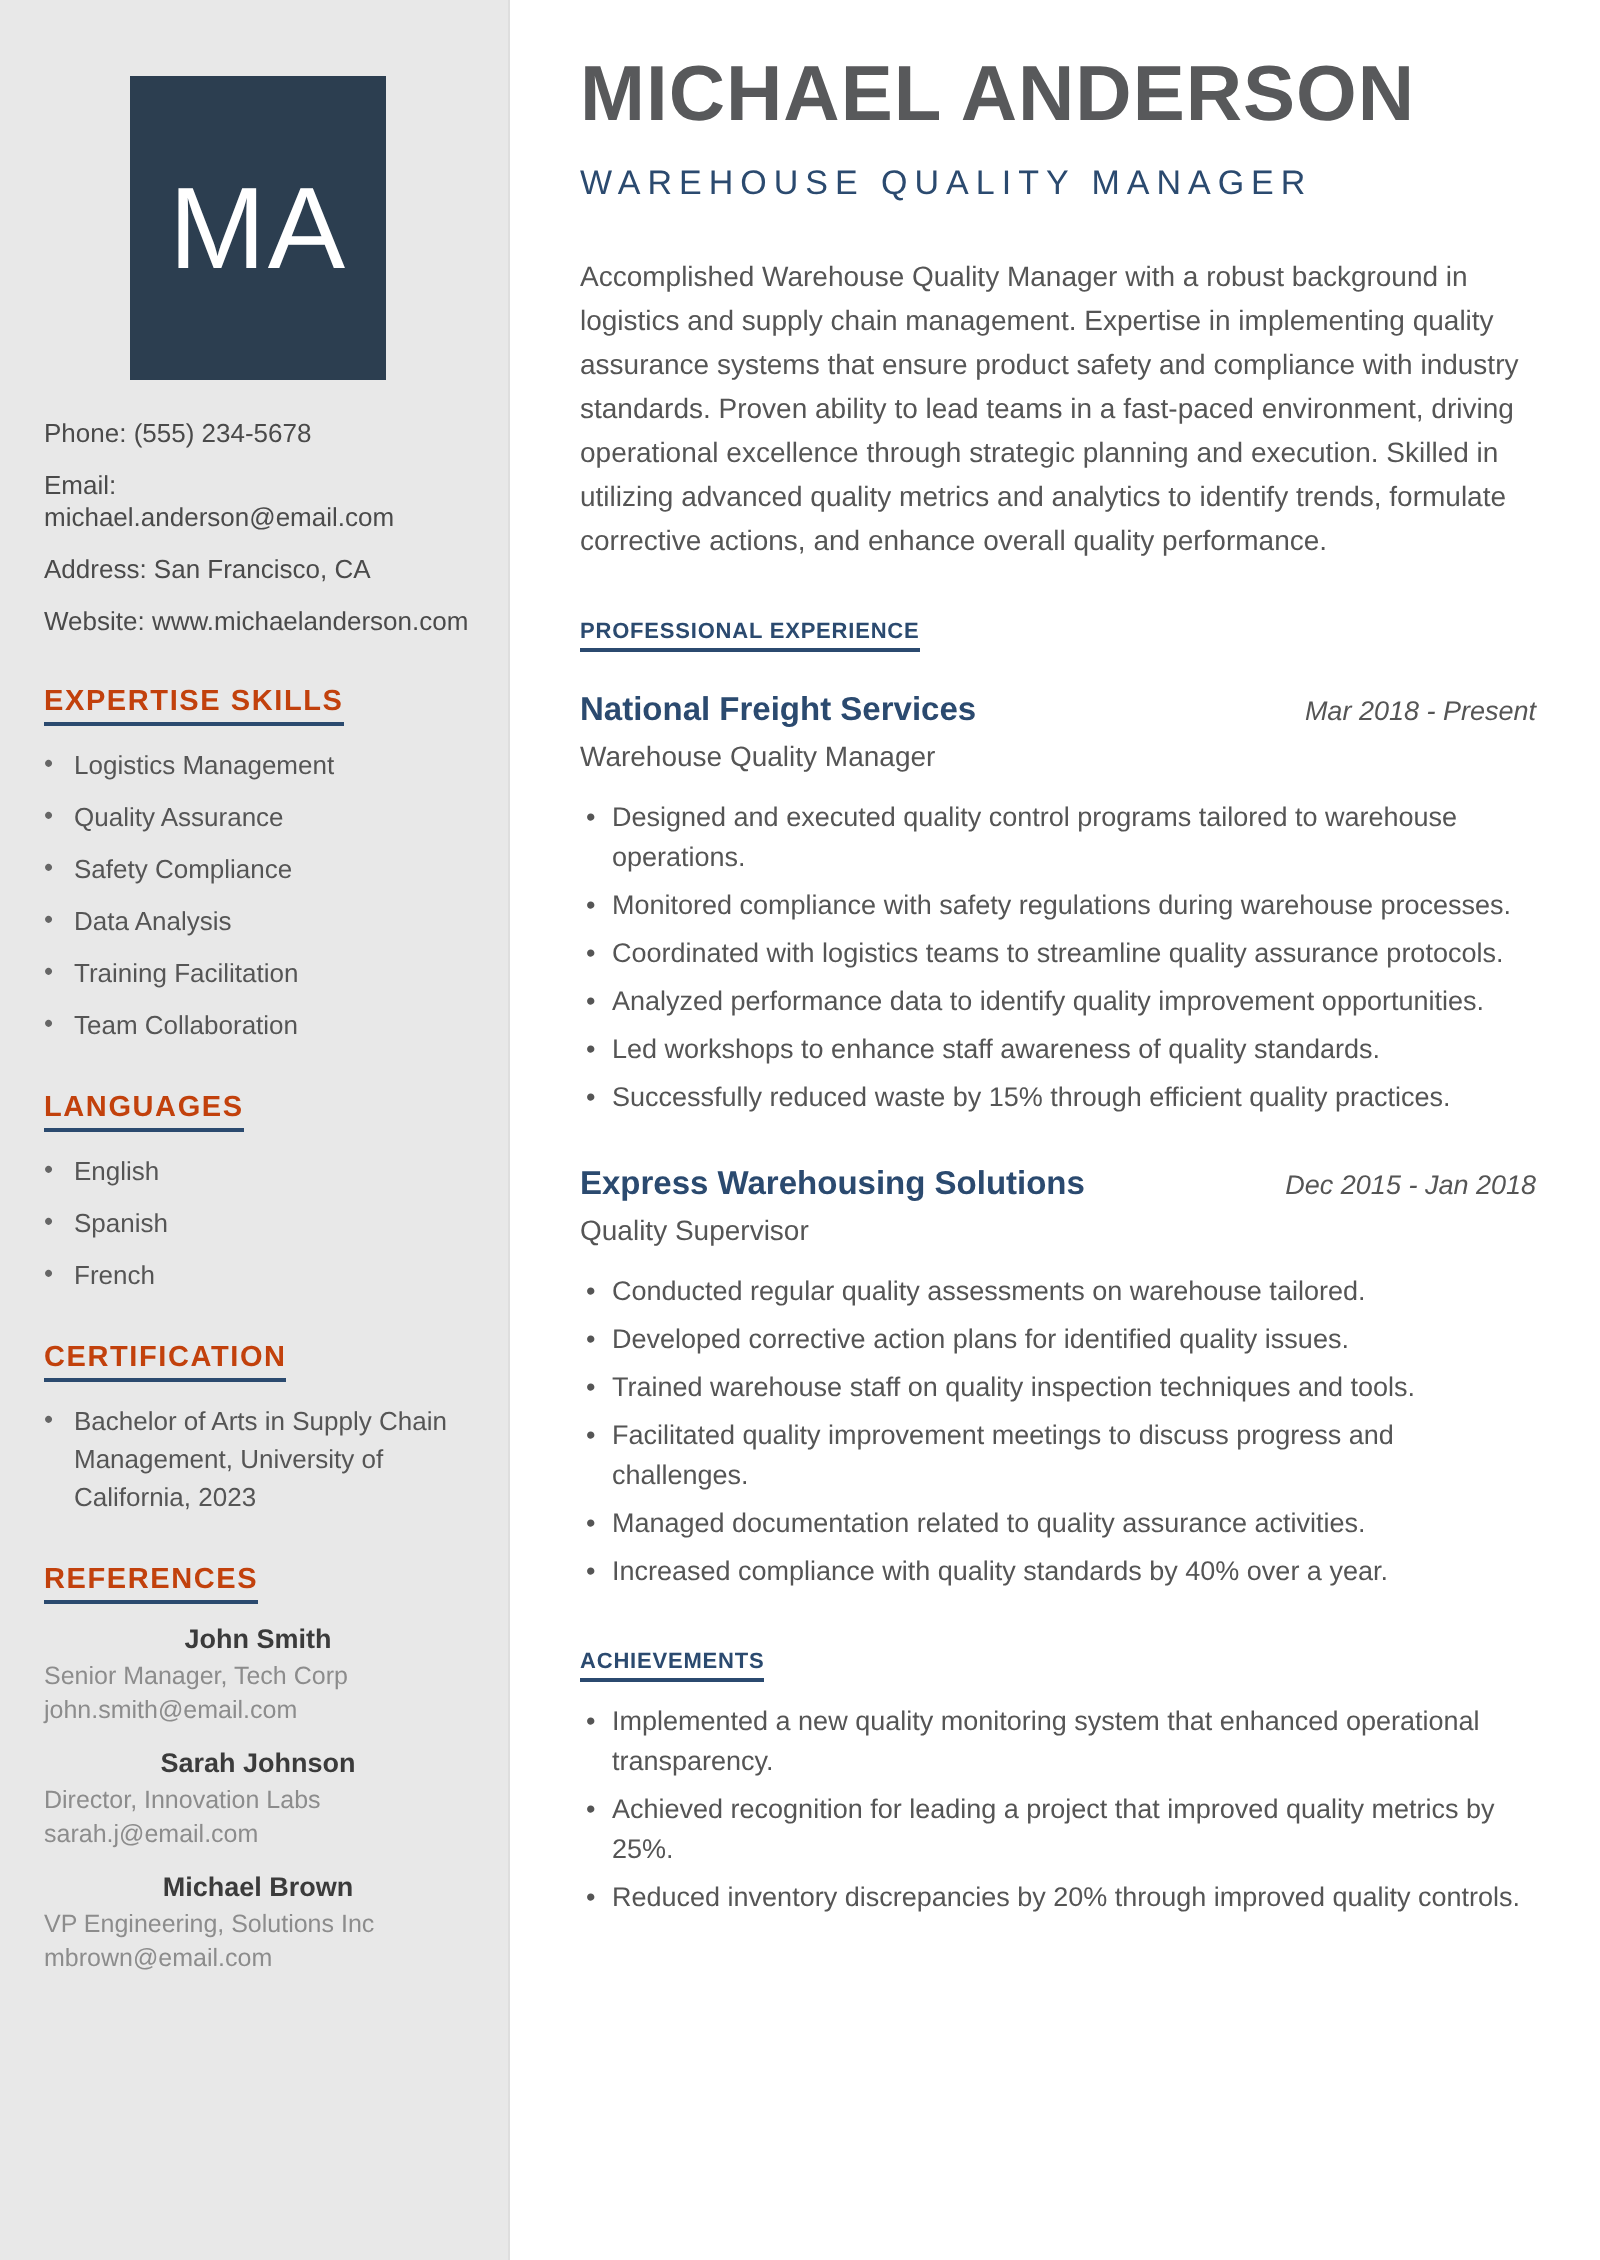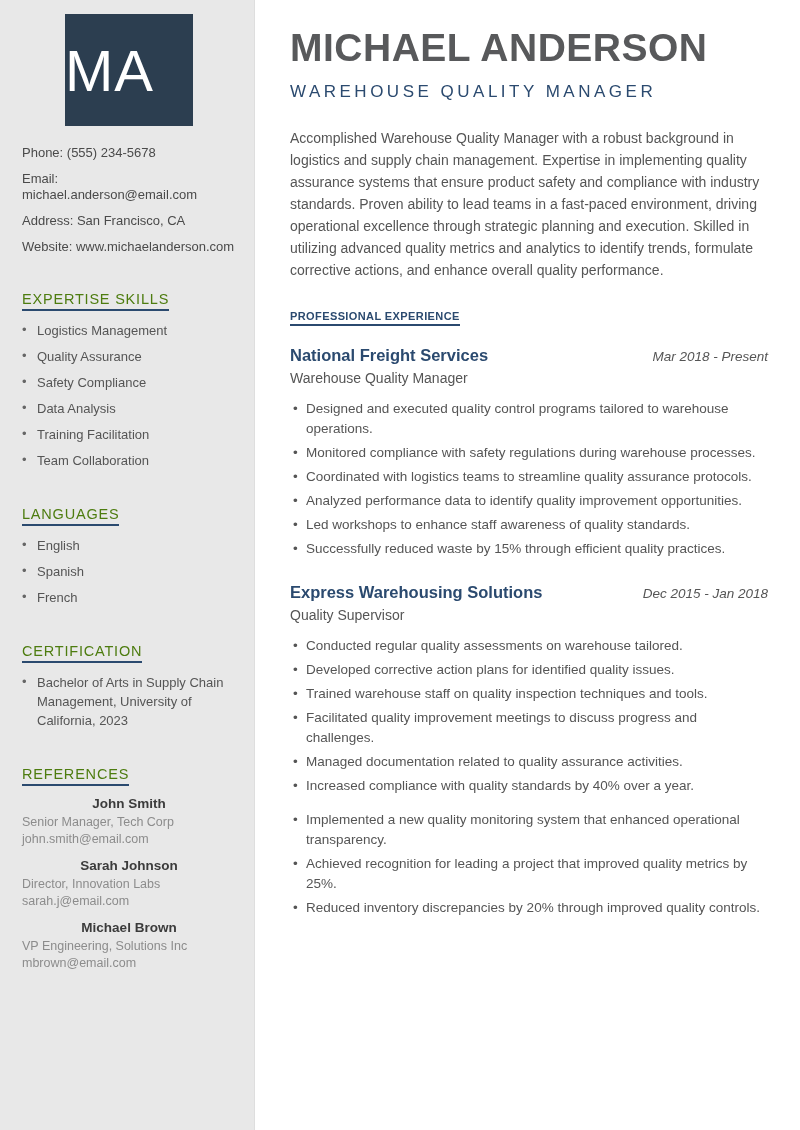--- a/index.html
+++ b/index.html
@@ -12,39 +12,39 @@
   }
   
   .sidebar {
     position: absolute; left: 0; top: 0;
     width: 255px; height: 1130px;
     background: #e8e8e8;
     border-right: 1px solid #dedede;
     padding: 0 18px 0 22px;
   }
   .avatar {
-    width: 128px; height: 112px;
-    margin: 14px auto 0 auto;
+    width: 128px; height: 152px;
+    margin: 38px auto 0 auto;
     background: #2c3e50;
-    display: flex; align-items: center; justify-content: flex-start;
+    display: flex; align-items: center; justify-content: center;
     color: #ffffff;
     font-size: 58px;
     letter-spacing: 1px;
   }
   .contact { margin-top: 19px; }
   .contact-line {
     font-size: 13px; color: #4a4a4a;
     line-height: 16px;
     margin-bottom: 10px;
   }
   .side-section { margin-top: 0; }
   .side-title {
-    margin-top: 36px; margin-bottom: 14px;
-    font-size: 14.5px; font-weight: normal;
-    color: #4d7c0f;
+    margin-top: 24px; margin-bottom: 14px;
+    font-size: 14.5px; font-weight: bold;
+    color: #c2410c;
     letter-spacing: 0.8px;
   }
   .side-title span { border-bottom: 2px solid #2b4a6f; padding-bottom: 2px; }
   .side-list .li {
     display: flex;
     font-size: 13px; color: #555555;
     line-height: 17px;
     margin-bottom: 7px;
   }
   .side-list .blt { width: 15px; flex: 0 0 15px; color: #666; }
@@ -273,20 +273,21 @@
           <span class="blt">•</span>
           <span class="li-text">Managed documentation related to quality assurance activities.</span>
         </div>
       <div class="li">
           <span class="blt">•</span>
           <span class="li-text">Increased compliance with quality standards by 40% over a year.</span>
         </div>
     </div>
   </div>
 
+  <div class="section-title"><span>ACHIEVEMENTS</span></div>
   <div class="blist ach-list">
     <div class="li">
         <span class="blt">•</span>
         <span class="li-text">Implemented a new quality monitoring system that enhanced operational transparency.</span>
       </div>
     <div class="li">
         <span class="blt">•</span>
         <span class="li-text">Achieved recognition for leading a project that improved quality metrics by 25%.</span>
       </div>
     <div class="li">

